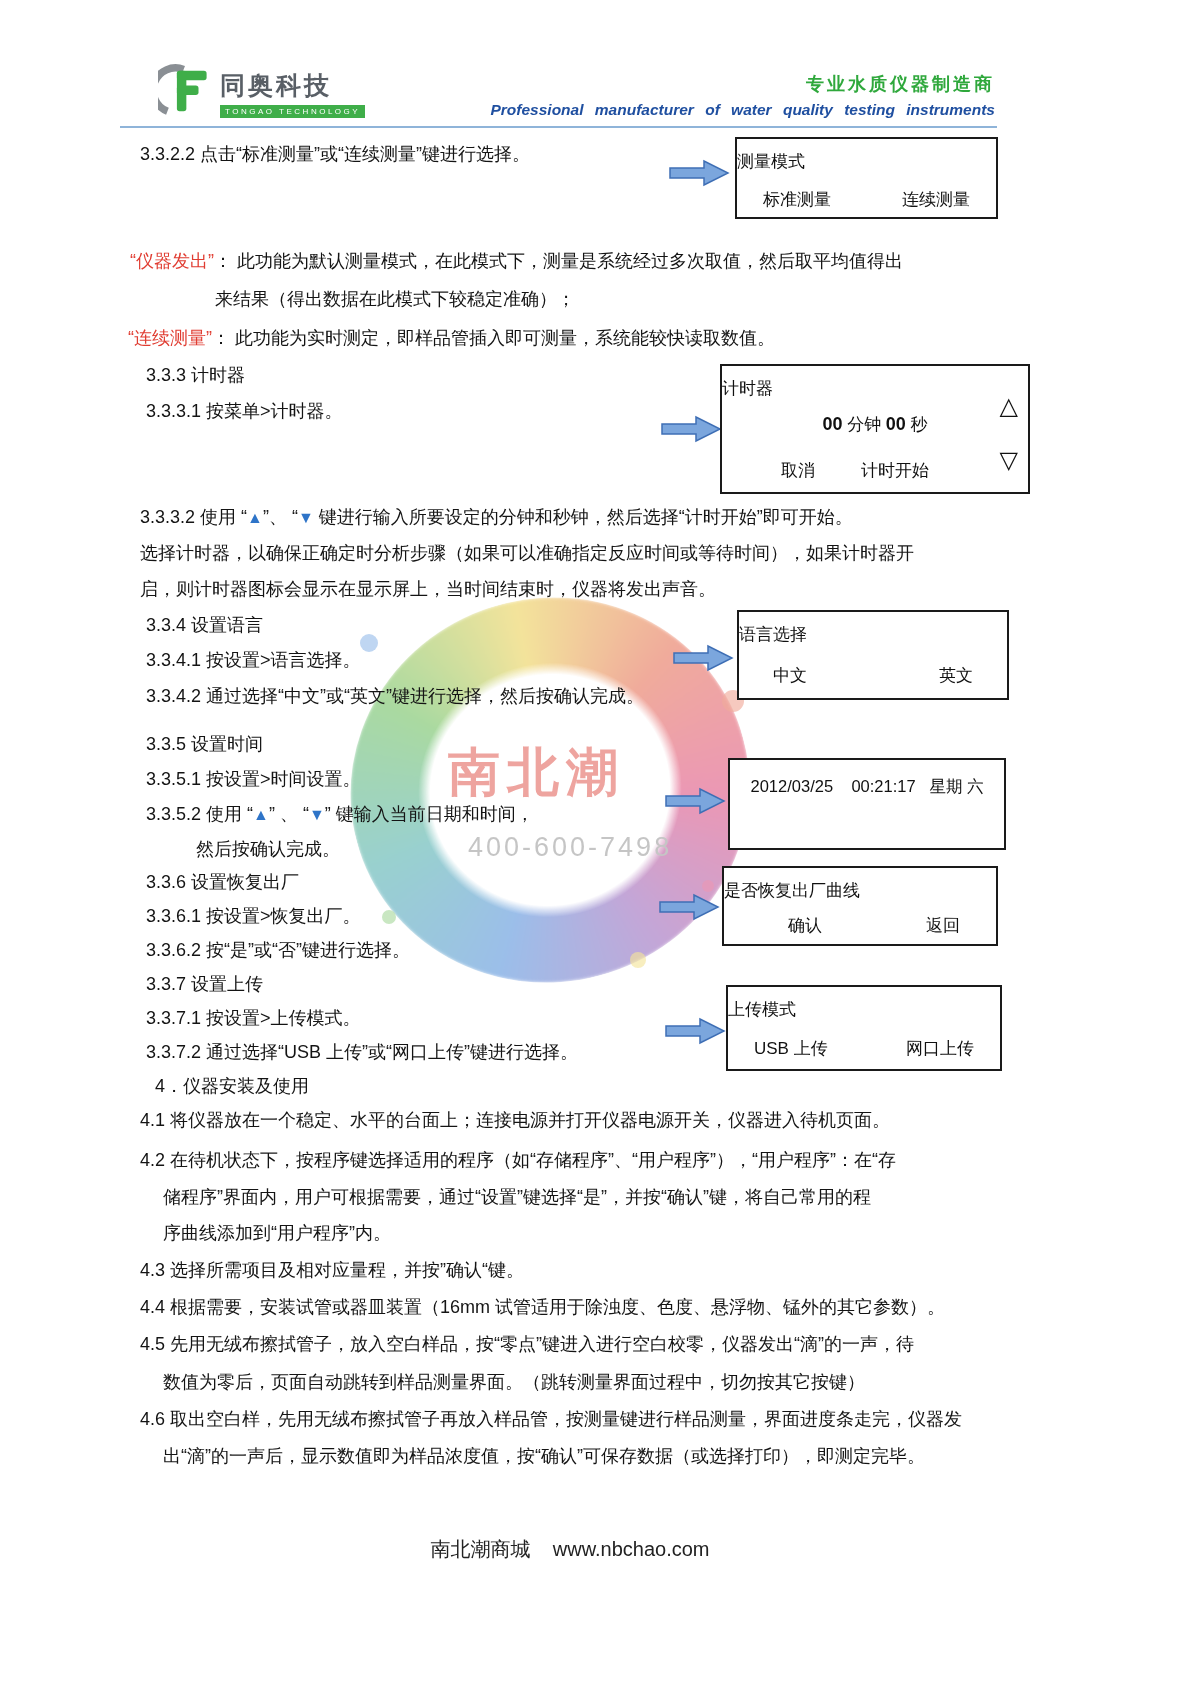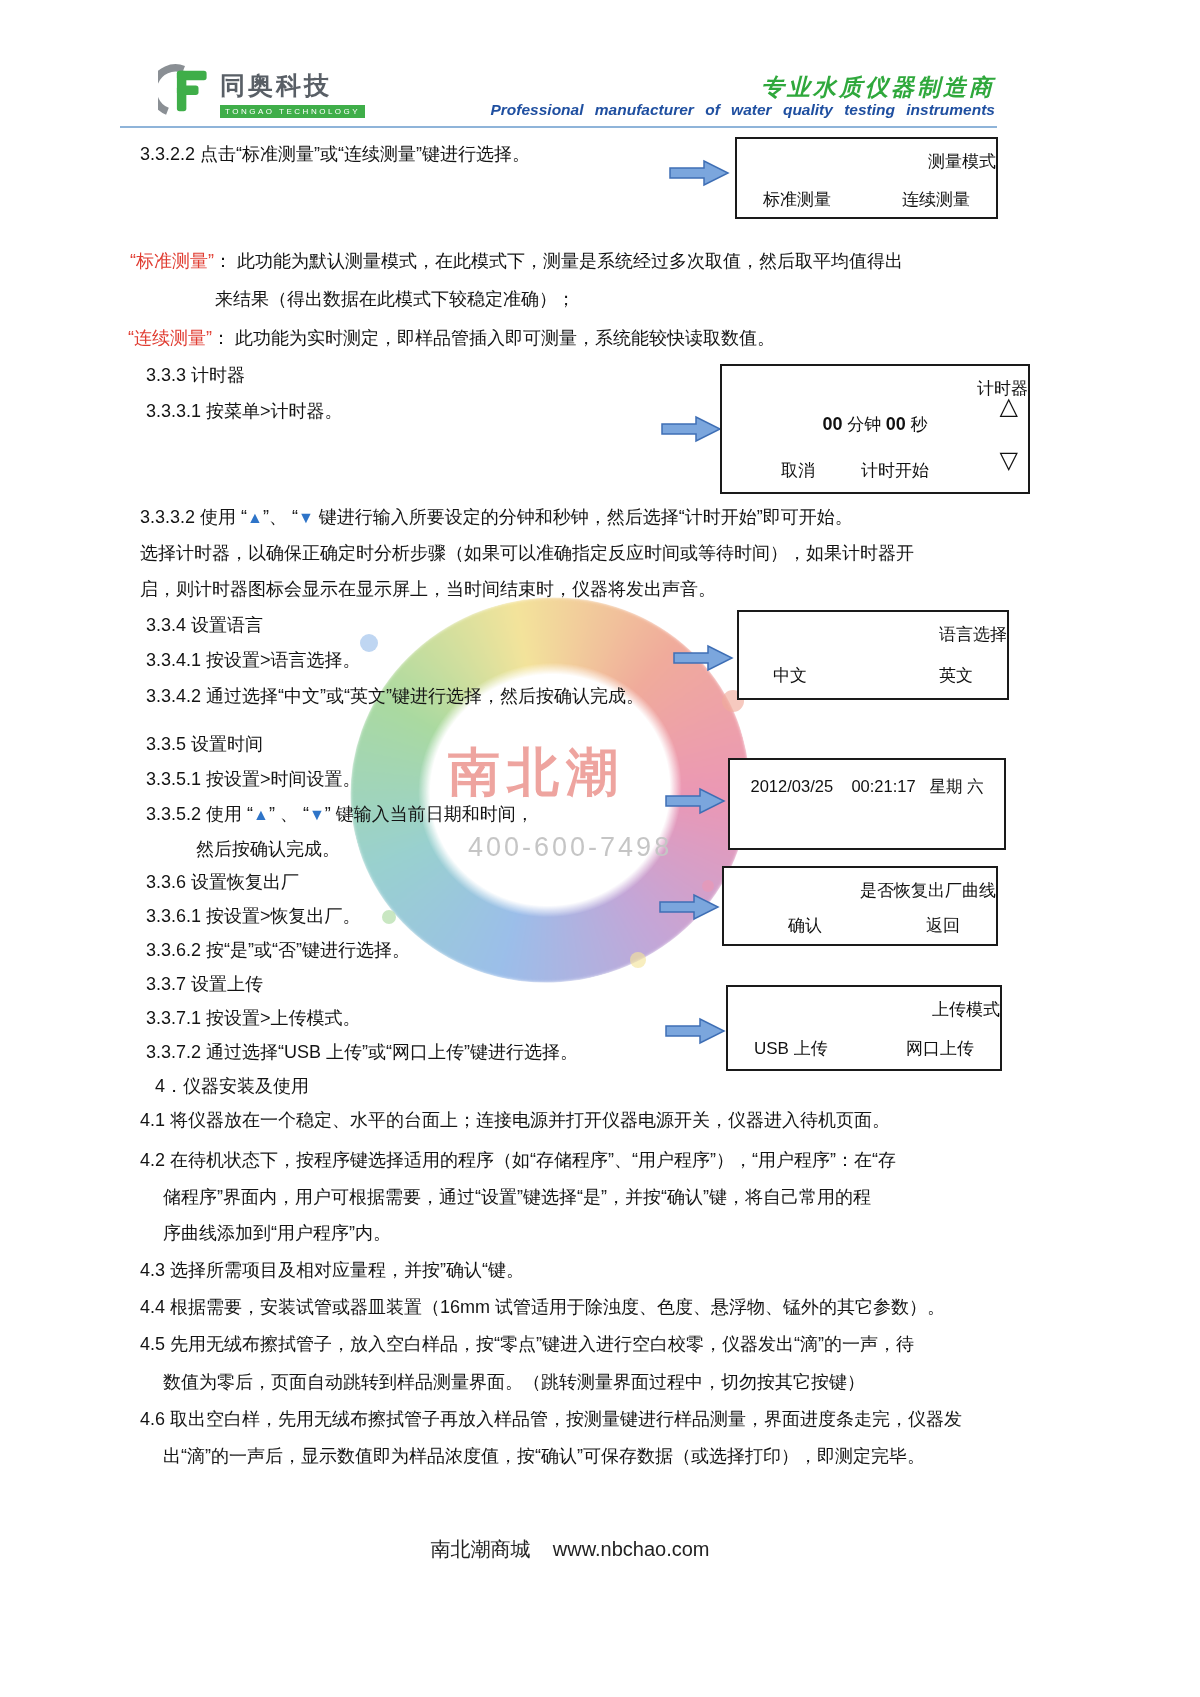--- a/index.html
+++ b/index.html
@@ -6,34 +6,34 @@
   .page{position:relative;width:1200px;height:1697px;background:#fff;overflow:hidden;
         font-family:"Liberation Sans","DejaVu Sans",sans-serif;color:#111;}
 
   
   .logo{position:absolute;left:158px;top:64px;display:flex;align-items:center;z-index:2;}
   .logo-mark{width:54px;height:54px;margin-right:8px;}
   .logo-text{display:flex;flex-direction:column;margin-top:4px;}
   .logo-brand{font-size:25px;font-weight:bold;color:#595f66;letter-spacing:3px;}
   .logo-sub{margin-top:3px;background:#3fae49;color:#fff;font-size:8px;letter-spacing:2.5px;
             padding:2px 5px;align-self:flex-start;}
-  .slogan-cn{position:absolute;right:205px;top:72px;font-size:23px;font-weight:bold;
-             font-style:italic;color:#2fa83c;letter-spacing:3px;z-index:2;}
+  .slogan-cn{position:absolute;right:205px;top:72px;font-size:18px;font-weight:bold;
+             color:#2fa83c;letter-spacing:3px;z-index:2;}
   .slogan-en{position:absolute;right:205px;top:101px;font-size:15.5px;font-weight:bold;
              font-style:italic;color:#1f4fa0;word-spacing:7px;z-index:2;}
   .header-rule{position:absolute;left:120px;right:203px;top:126px;border-top:2px solid #8fb4d9;z-index:2;}
 
   
   .line{position:absolute;font-size:18px;line-height:24px;white-space:nowrap;z-index:3;color:#141414;}
   .red{color:#e03c31;}
   .tri{color:#2e74c8;font-size:16px;}
 
   
   .screen-box{position:absolute;border:2px solid #1a1a1a;background:#fff;z-index:3;box-sizing:border-box;}
-  .box-title{text-align:right;padding-top:11px;font-size:17px;}
+  .box-title{text-align:left;padding-top:11px;font-size:17px;}
   .box-options{display:flex;justify-content:space-between;margin-top:15px;font-size:17px;}
   .box-value{text-align:center;margin-top:16px;font-size:16.5px;white-space:pre;}
   .timer-time{text-align:center;margin-top:13px;font-size:17px;white-space:pre;}
   .timer-time b{font-size:18px;}
   .timer-buttons{position:absolute;left:0;right:40px;bottom:10px;display:flex;
                  justify-content:center;gap:46px;font-size:17px;}
   .timer-tri{position:absolute;right:10px;font-size:24px;line-height:24px;}
 
   
   .flow-arrow{position:absolute;z-index:3;}
@@ -95,21 +95,21 @@
   </svg>
   <div class="screen-box" style="left:735px;top:137px;width:263px;height:82px;">
     <div class="box-title">测量模式</div>
     <div class="box-options" style="padding:0 26px;">
       <span>标准测量</span>
       <span>连续测量</span>
     </div>
   </div>
 
   <div class="line" style="left:130px;top:249px;">
-    <span class="red">“标准测量”</span><span>： 此功能为默认测量模式，在此模式下，测量是系统经过多次取值，然后取平均值得出</span>
+    <span class="red">“仪器发出”</span><span>： 此功能为默认测量模式，在此模式下，测量是系统经过多次取值，然后取平均值得出</span>
   </div>
   <div class="line" style="left:215px;top:287px;">来结果（得出数据在此模式下较稳定准确）；</div>
   <div class="line" style="left:128px;top:326px;">
     <span class="red">“连续测量”</span><span>： 此功能为实时测定，即样品管插入即可测量，系统能较快读取数值。</span>
   </div>
 
   <div class="line" style="left:146px;top:363px;">3.3.3 计时器</div>
   <div class="line" style="left:146px;top:399px;">3.3.3.1 按菜单&gt;计时器。</div>
   <svg class="flow-arrow" style="left:660px;top:414px;" width="62" height="30" viewBox="0 0 62 30">
     <path d="M2 10 H36 V3 L60 15 L36 27 V20 H2 Z" fill="#7ba6dd" stroke="#3f6fb5" stroke-width="1.5"></path>

